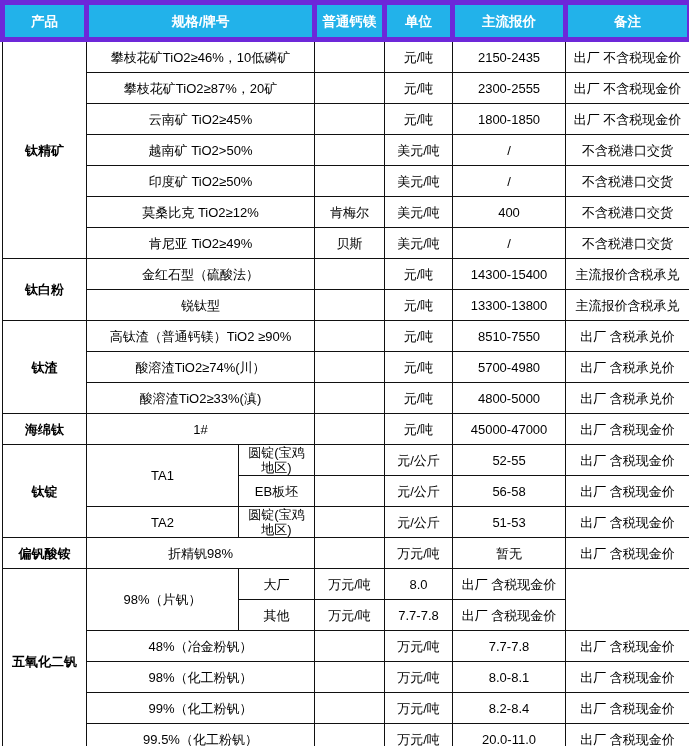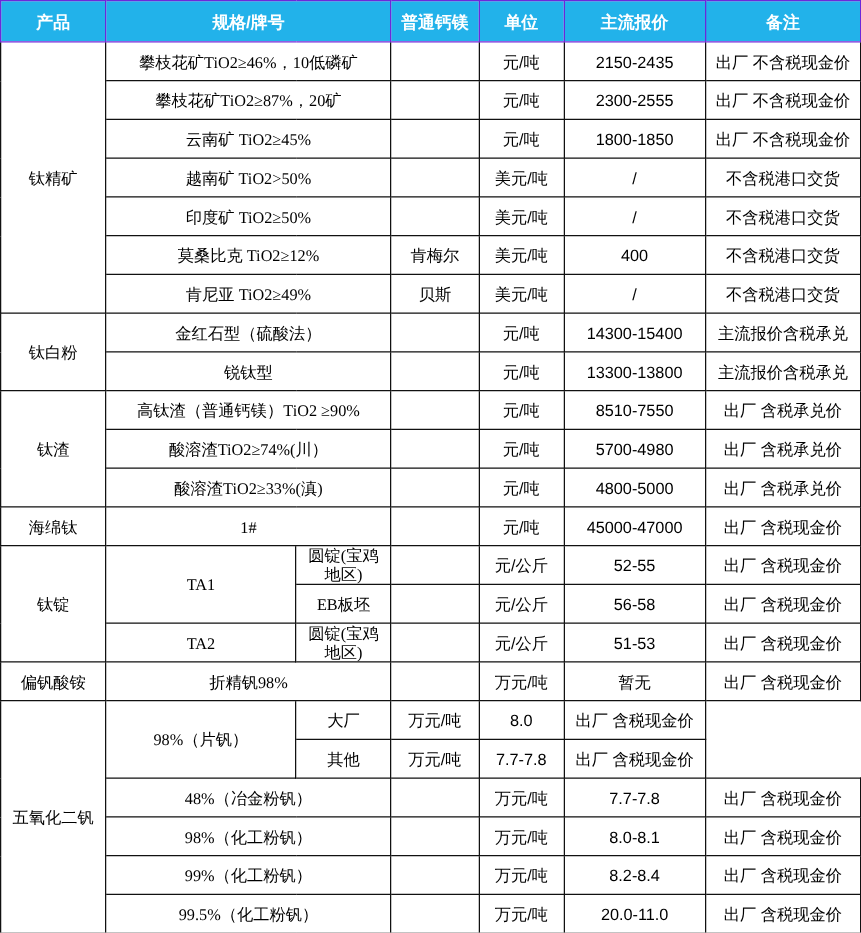--- a/index.html
+++ b/index.html
@@ -30,38 +30,37 @@
     vertical-align: middle;
     overflow: hidden;
     word-break: break-all;
   }
   table.price-table thead th {
     background: #22b2ea;
     color: #ffffff;
     font-weight: bold;
     height: 32px;
     font-size: 13.5px;
-    border: 1px solid #6d28d9;
+    border: 5px solid #6d28d9;
   }
   
   col.c-product  { width: 84px; }
   col.c-spec     { width: 152px; }
   col.c-spec2    { width: 76px; }
   col.c-maker    { width: 70px; }
   col.c-unit     { width: 68px; }
   col.c-price    { width: 113px; }
   col.c-remark   { width: 124px; }
   td.product {
-    font-weight: normal;
+    font-weight: bold;
     font-size: 13.5px;
   }
   td.spec-left {
     text-align: left;
     padding-left: 6px;
-    font-family: Liberation Serif, serif;
   }
 </style>
 </head>
 <body>
 
 <table class="price-table">
   <colgroup>
     <col class="c-product">
     <col class="c-spec">
     <col class="c-spec2">

